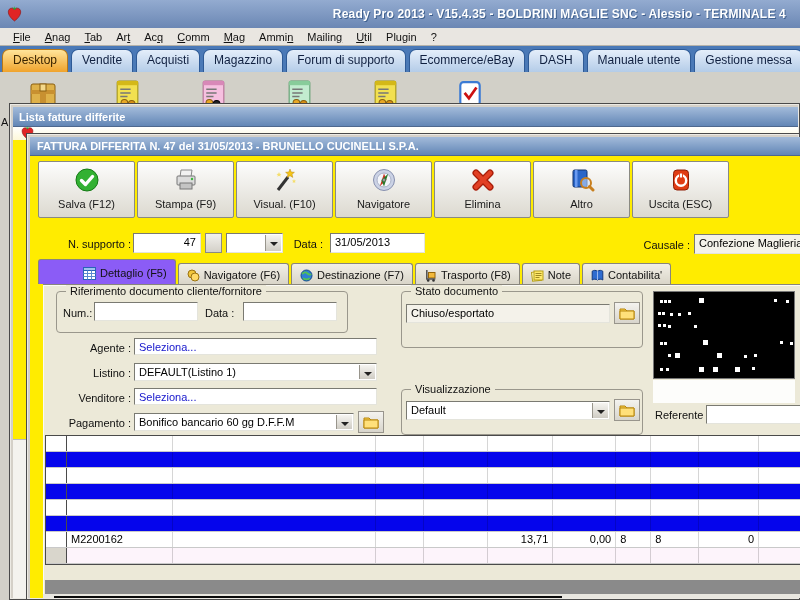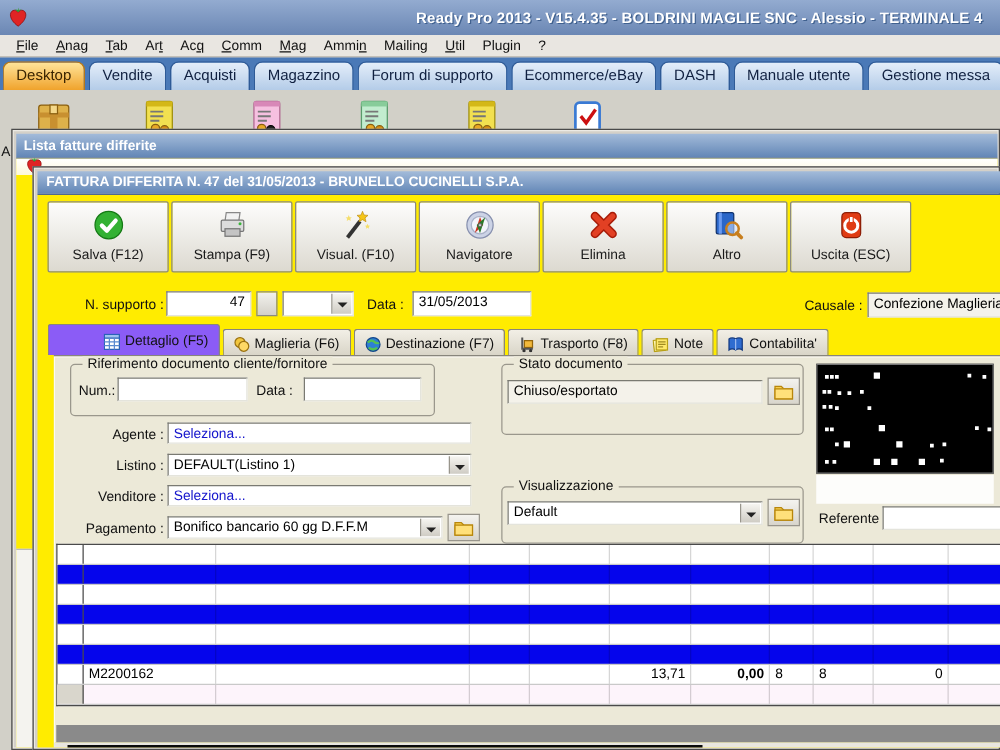--- a/index.html
+++ b/index.html
@@ -320,21 +320,21 @@
             </span>
             <span>Dettaglio (F5)</span>
           </div>
           <div class="dtab">
             <span class="dt-icon">
               <svg width="13" height="13" viewBox="0 0 13 13">
                 <circle cx="5" cy="5" r="4" fill="#f2c63c" stroke="#9a7210"></circle>
                 <circle cx="8" cy="8" r="4" fill="#ffd966" stroke="#9a7210"></circle>
               </svg>
             </span>
-            <span>Maglieria (F6)</span>
+            <span>Navigatore (F6)</span>
           </div>
           <div class="dtab">
             <span class="dt-icon">
               <svg width="13" height="13" viewBox="0 0 13 13">
                 <circle cx="6.5" cy="6.5" r="5.5" fill="#2e7fd4" stroke="#14488a"></circle>
                 <path d="M2.2 5c2-2 3.8-2 5.3-.5C8.8 5.8 10.6 5.8 11 5M3 9.2c2 1.4 4.8 1.4 6.8 0" fill="none" stroke="#54c154" stroke-width="1.8"></path>
               </svg>
             </span>
             <span>Destinazione (F7)</span>
           </div>
@@ -506,21 +506,21 @@
               <div class="td ar" style="width: 60px;"></div>
               <div class="td" style="width: 42px;"></div>
             </div>
             <div class="tr">
               <div class="td selcol" style="width: 21px;"></div>
               <div class="td" style="width: 106px;">M2200162</div>
               <div class="td" style="width: 203px;"></div>
               <div class="td ar" style="width: 49px;"></div>
               <div class="td ar" style="width: 64px;"></div>
               <div class="td ar" style="width: 65px;">13,71</div>
-              <div class="td ar" style="width: 63px; font-weight: bold;">0,00</div>
+              <div class="td ar" style="width: 63px;">0,00</div>
               <div class="td" style="width: 35px;">8</div>
               <div class="td" style="width: 48px;">8</div>
               <div class="td ar" style="width: 60px;">0</div>
               <div class="td" style="width: 42px;"></div>
             </div>
             <div class="tr newrow">
               <div class="td selcol" style="width: 21px;"></div>
               <div class="td" style="width: 106px;"></div>
               <div class="td" style="width: 203px;"></div>
               <div class="td ar" style="width: 49px;"></div>

